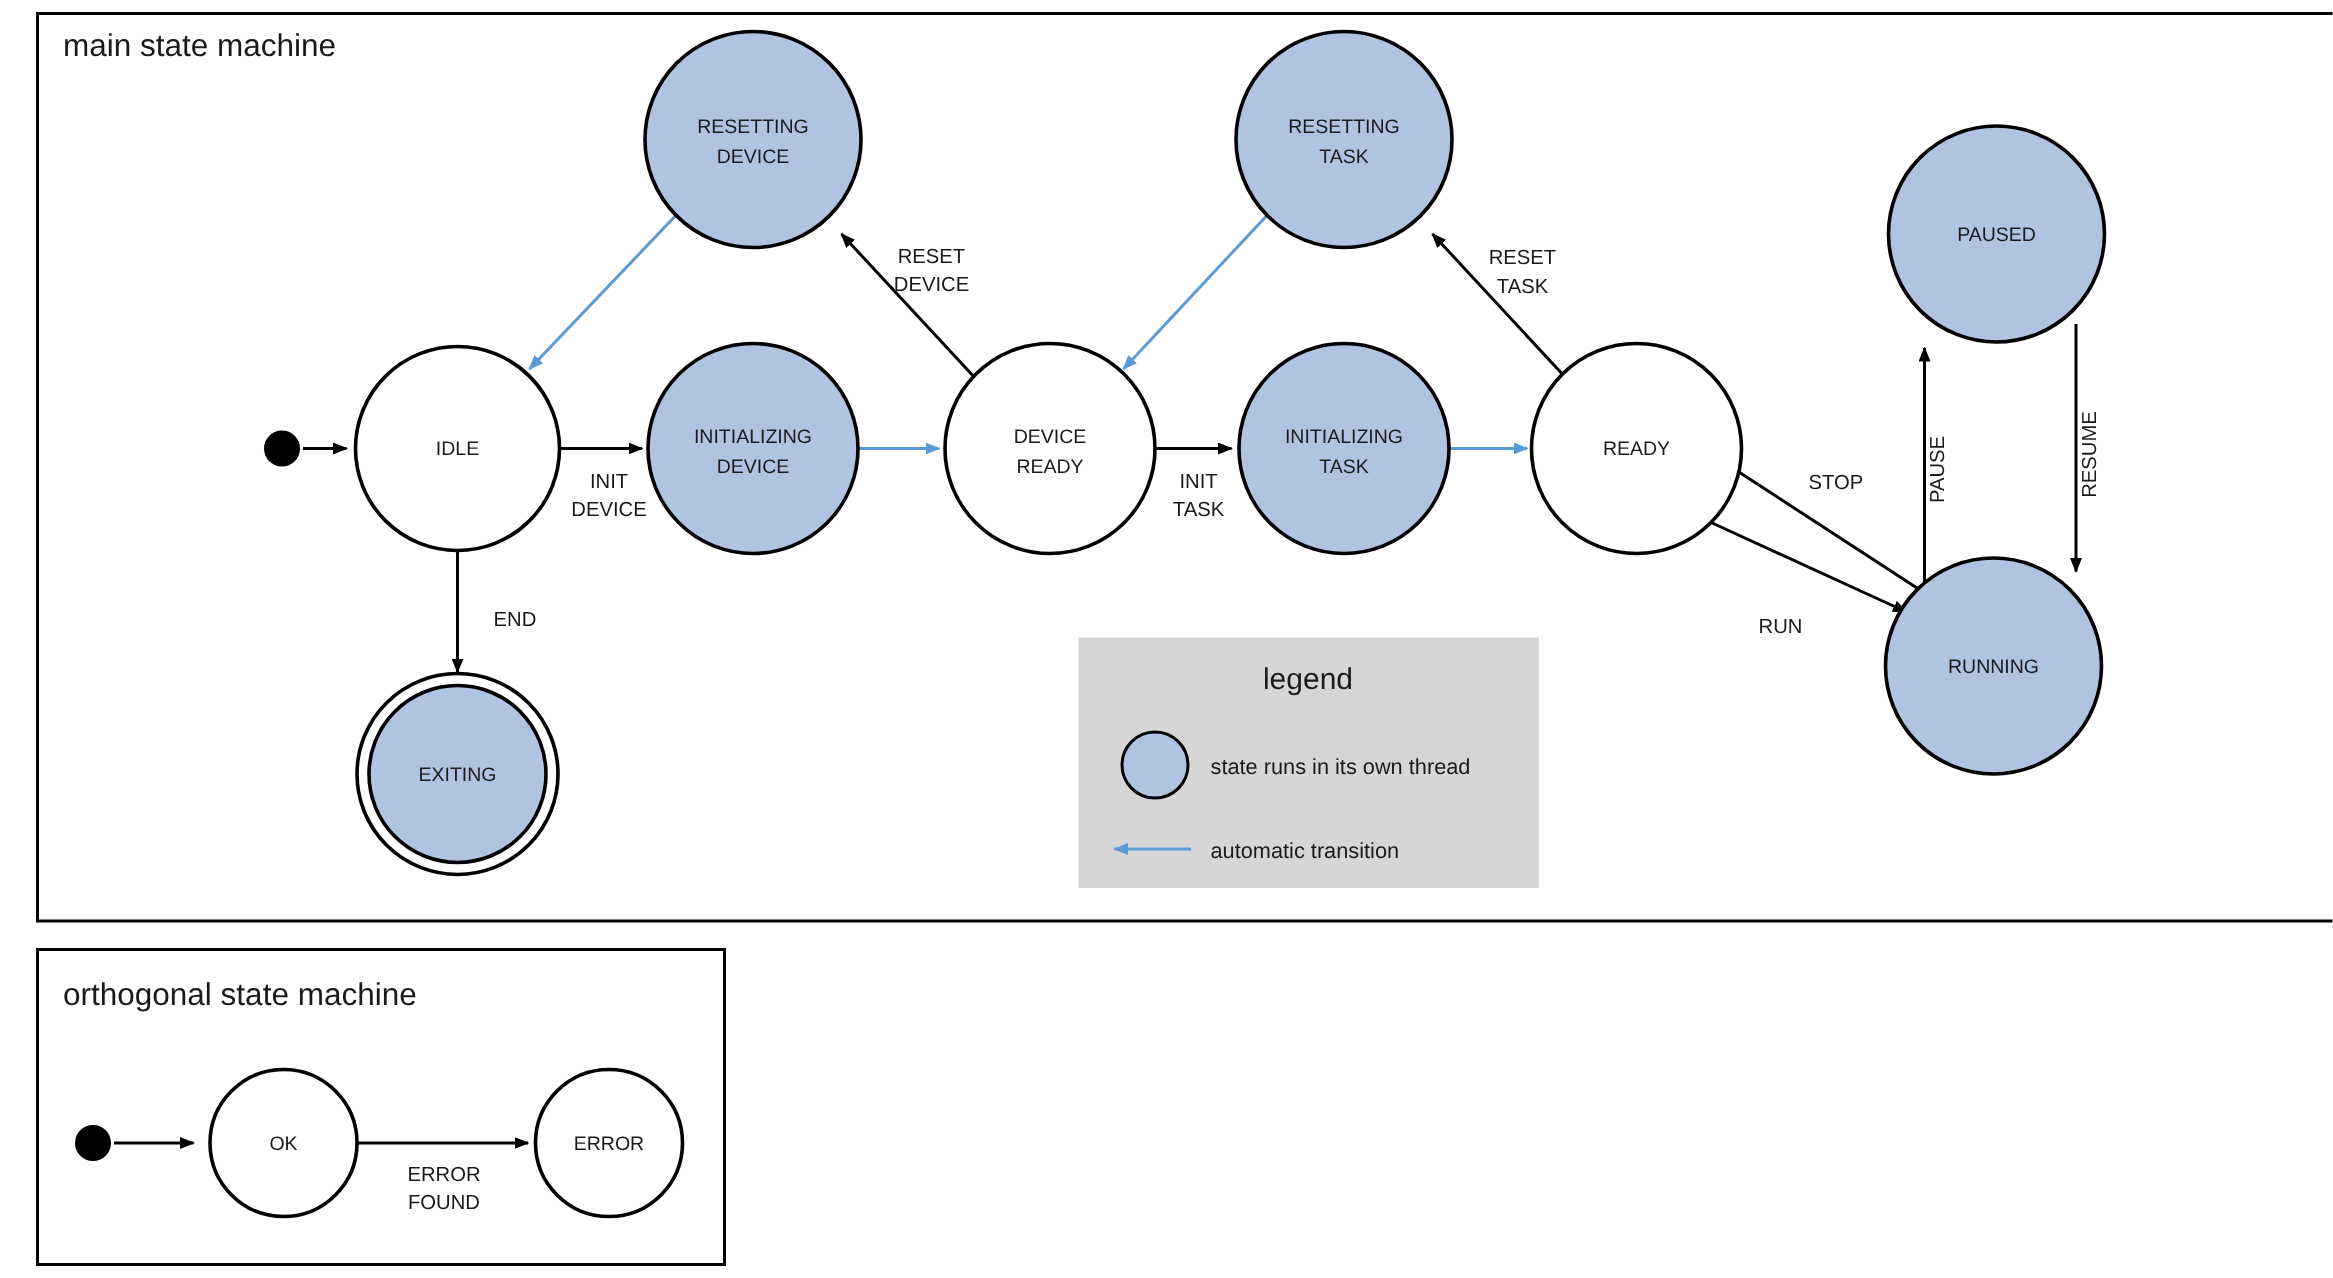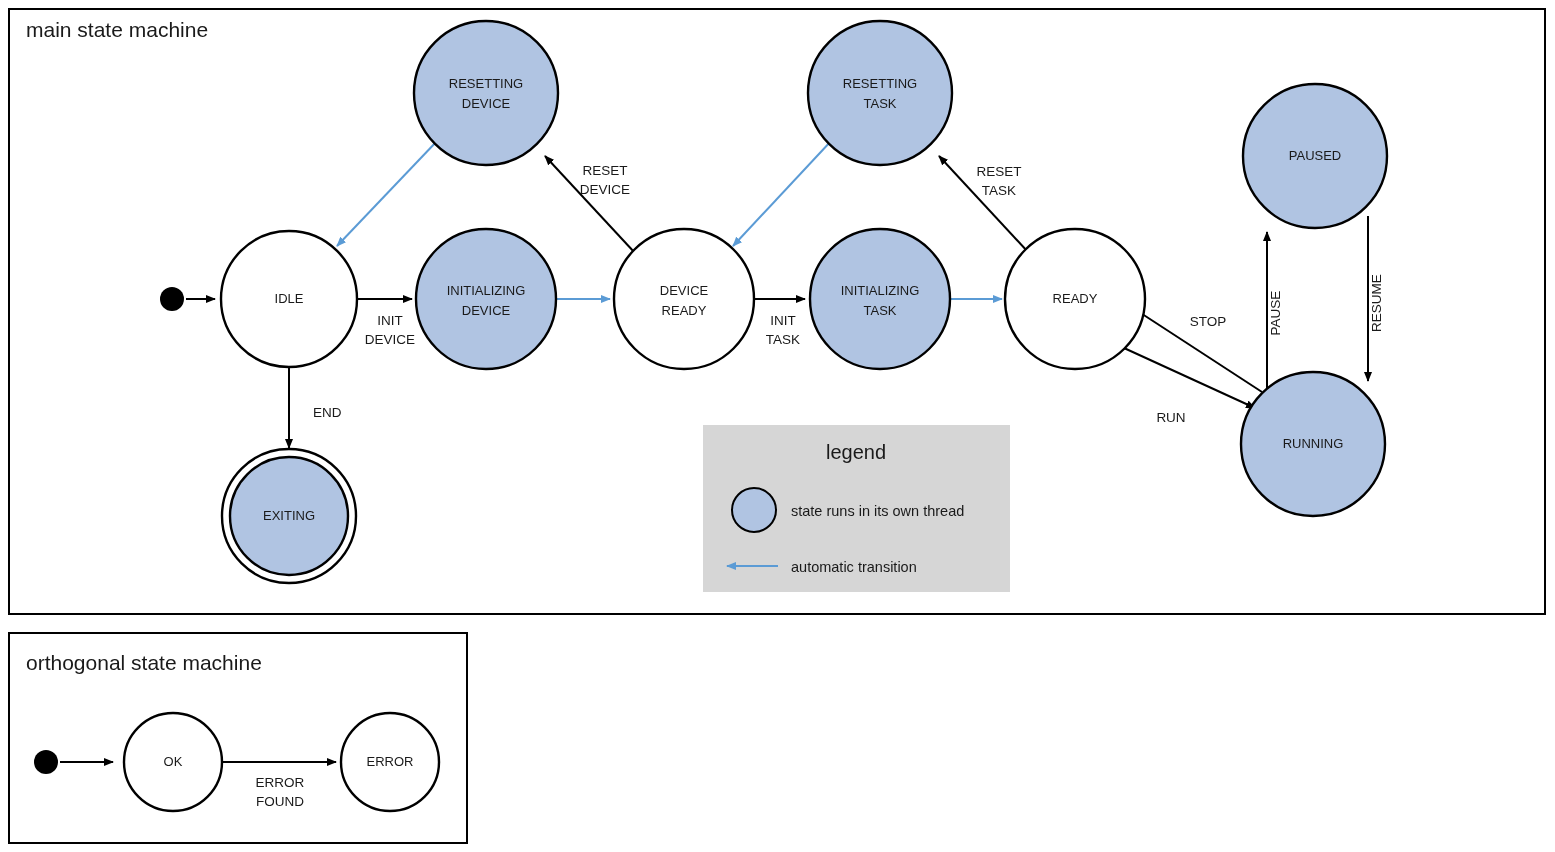--- a/index.html
+++ b/index.html
@@ -10,21 +10,21 @@
   }
   body {
     width: 1555px;
     height: 852px;
     font-family: "Liberation Sans", sans-serif;
     overflow: hidden;
     position: relative;
   }
   #root {
     position: absolute;
-    left: 0; top: 0;
+    left: 16px; top: 0;
     width: 1374px;
     height: 852px;
   }
   svg.diagram {
     position: absolute;
     left: 0; top: 0;
     width: 1555px;
     height: 852px;
     display: block;
   }

